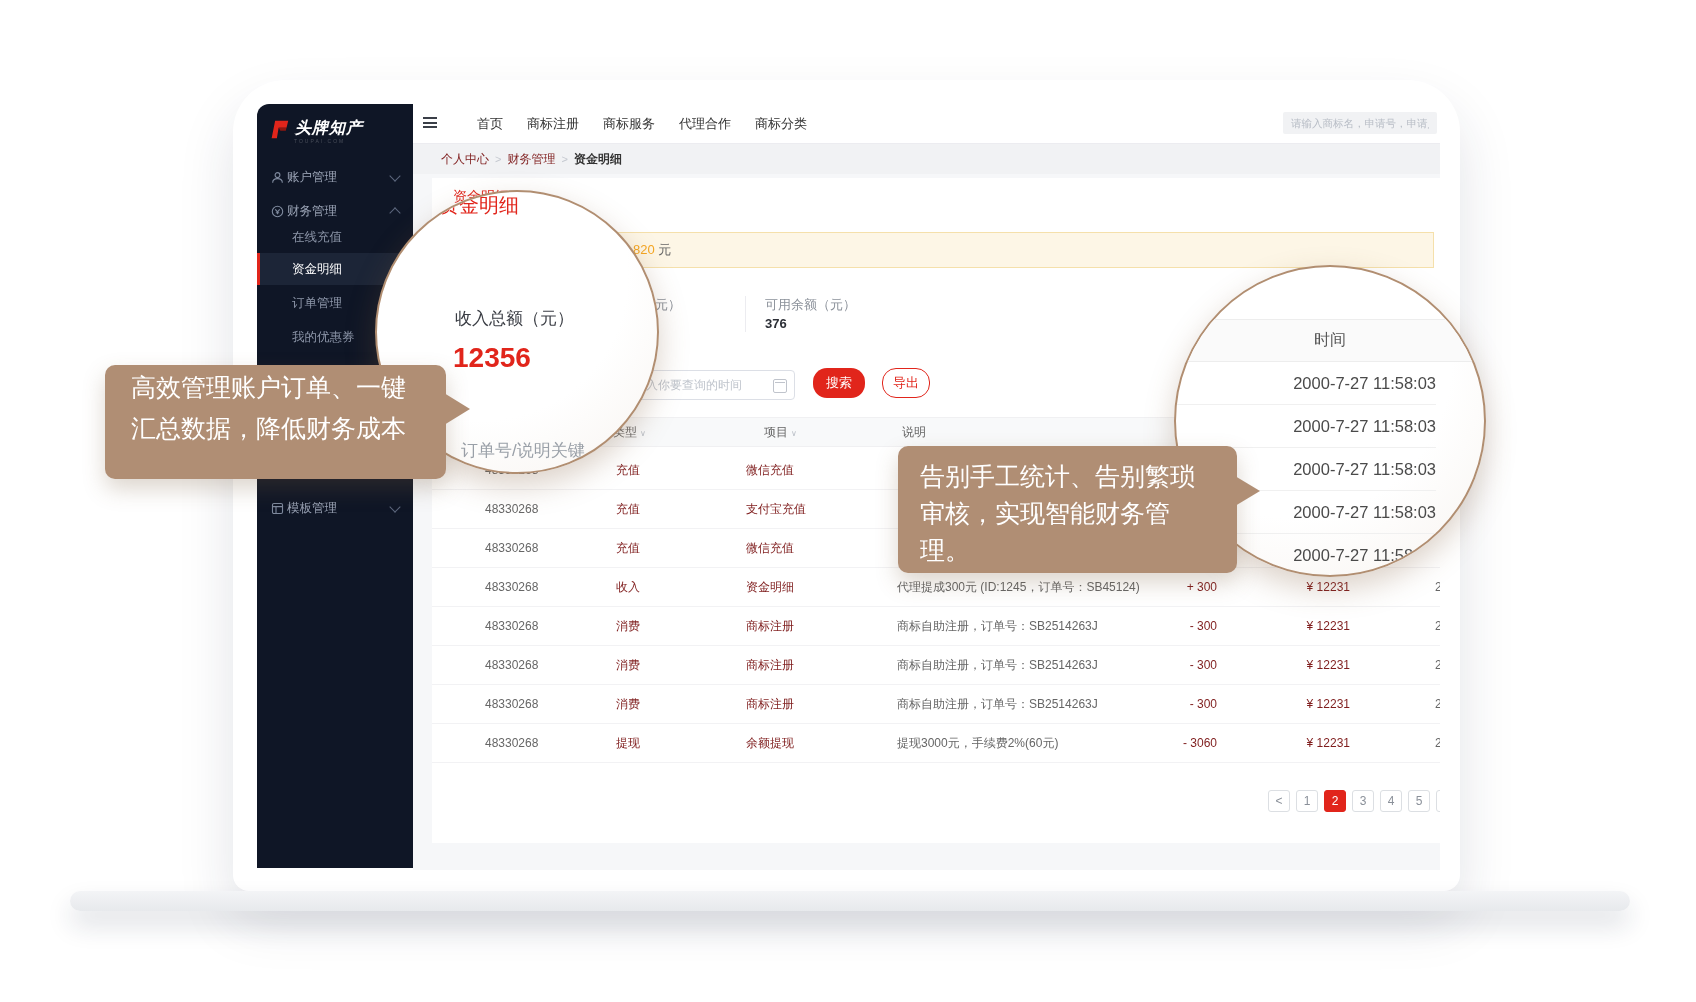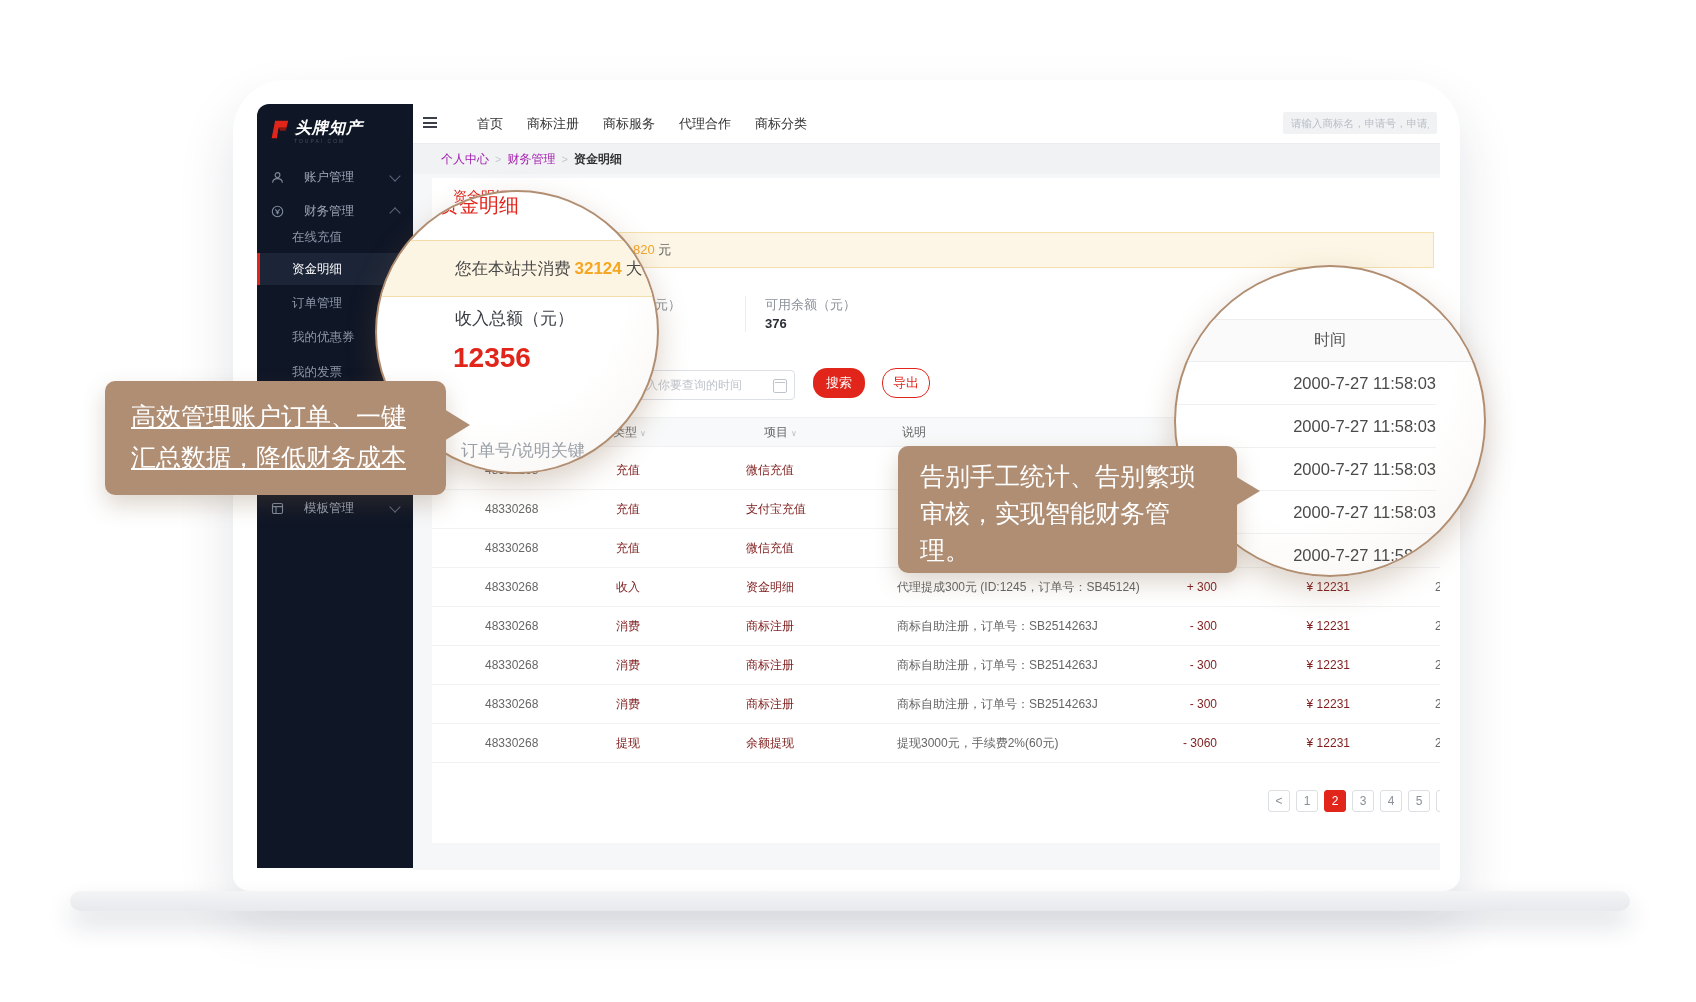--- a/index.html
+++ b/index.html
@@ -14,41 +14,41 @@
   #laptop-body{left:233px;top:80px;width:1227px;height:811px;background:#fff;
     border-radius:52px 52px 16px 16px;box-shadow:0 28px 55px rgba(30,40,70,.13);z-index:2;overflow:hidden;}
 
   
   #sidebar{left:24px;top:24px;width:156px;height:764px;background:#0f1626;border-radius:12px 0 0 0;color:#99a2b4;}
   .logo-row{position:absolute;left:12px;top:13px;height:30px;display:flex;align-items:flex-start;}
   .logo-text{color:#fff;font-size:16px;font-weight:bold;font-style:italic;letter-spacing:1px;line-height:22px;}
   .logo-tag{position:absolute;left:37px;top:34px;font-size:5px;letter-spacing:2px;color:rgba(255,255,255,.22);}
   .side-group{position:absolute;left:0;width:156px;height:34px;display:flex;align-items:center;cursor:pointer;}
   .side-group .gicon{margin-left:13px;width:15px;height:15px;display:flex;align-items:center;justify-content:center;color:#7e899d;font-size:11px;}
-  .side-group .glabel{margin-left:19px;font-size:12.5px;}
+  .side-group .glabel{margin-left:2px;font-size:12.5px;}
   .chev{position:absolute;right:14px;width:7px;height:7px;border-left:1.5px solid #5d687d;border-bottom:1.5px solid #5d687d;}
   .chev.down{transform:rotate(-45deg);margin-top:-3px;}
   .chev.up{transform:rotate(135deg);margin-top:3px;}
   .side-sub{position:absolute;left:0;width:156px;height:32px;line-height:32px;padding-left:35px;box-sizing:border-box;
     font-size:12.5px;color:#8d96a9;cursor:pointer;}
   .side-sub.active{background:#1c2537;color:#ffffff;}
   .side-sub.active::before{content:"";position:absolute;left:0;top:0;width:3px;height:32px;background:#e1251b;}
 
   
   #main{left:180px;top:24px;width:1027px;height:766px;background:#f6f7f9;}
   #navbar{position:absolute;left:0;top:0;width:1027px;height:39px;background:#fff;border-bottom:1px solid #ececf0;}
   #hamburger{position:absolute;left:10px;top:13px;width:14px;height:11px;cursor:pointer;}
   #hamburger i{display:block;height:2px;background:#3a3f48;margin-bottom:2.5px;}
   .nav-items{position:absolute;left:64px;top:0;height:39px;display:flex;gap:24px;align-items:center;}
   .nav-item{font-size:13px;color:#333;cursor:pointer;white-space:nowrap;}
   #top-search{position:absolute;left:870px;top:8px;width:154px;height:22px;background:#f1f2f4;border:none;outline:none;
     font-size:10.5px;color:#333;padding:0 8px;box-sizing:border-box;border-radius:2px;}
   #top-search::placeholder{color:#b8bdc6;}
   #crumbbar{position:absolute;left:0;top:40px;width:1027px;height:30px;background:#f1f2f4;display:flex;align-items:center;}
-  .crumb{font-size:12px;color:#a21caf;margin-left:0;cursor:pointer;}
+  .crumb{font-size:12px;color:#7f1d1d;margin-left:0;cursor:pointer;}
   .crumb:first-child{margin-left:28px;}
   .crumb-sep{font-size:11px;color:#c4c8cf;margin:0 6px;}
   .crumb.last{color:#333;font-weight:bold;cursor:default;}
 
   
   #card{position:absolute;left:19px;top:74px;width:1008px;height:665px;background:#fff;overflow:hidden;}
   #card-title{position:absolute;left:21px;top:10px;font-size:14px;color:#e1251b;}
   #banner{position:absolute;left:24px;top:54px;width:978px;height:36px;background:#fdf6e6;border:1px solid #f5e0ab;box-sizing:border-box;}
   #banner .tail{position:absolute;left:176px;top:0;height:34px;line-height:34px;font-size:13px;color:#666;}
   #banner .tail b{color:#f5a623;font-weight:normal;}
@@ -101,21 +101,21 @@
       border-top:1px solid #ededed;border-bottom:1px solid #ededed;box-sizing:border-box;
       display:flex;align-items:center;justify-content:center;font-size:16px;color:#555;}
   #lens-right .rt-rows{position:absolute;left:0;top:95px;width:260px;}
   #lens-right .rt-row{width:260px;height:43px;line-height:43px;text-align:right;font-size:16.5px;color:#4a4a4a;
       border-bottom:1px solid #f0f0f0;box-sizing:border-box;white-space:nowrap;}
   #lens-right .rt-row:last-child{border-bottom:none;}
 
   
   .tip{position:absolute;background:#b08e74;border-radius:10px;color:#fff;z-index:40;
        box-shadow:0 10px 22px rgba(120,90,60,.25);}
-  #tip-left{left:105px;top:381px;width:341px;height:114px;padding:15px 0 0 26px;box-sizing:border-box;text-decoration:underline;}
+  #tip-left{left:105px;top:365px;width:341px;height:114px;padding:2px 0 0 26px;box-sizing:border-box;}
   #tip-left .tline{font-size:25px;line-height:41px;white-space:nowrap;}
   #tip-left .arrow{position:absolute;left:339px;top:28px;width:0;height:0;
       border-top:16px solid transparent;border-bottom:16px solid transparent;border-left:26px solid #b08e74;}
   #tip-right{left:898px;top:446px;width:339px;height:127px;padding:12px 0 0 22px;box-sizing:border-box;}
   #tip-right .tline{font-size:25px;line-height:37px;white-space:nowrap;}
   #tip-right .arrow{position:absolute;left:337px;top:30px;width:0;height:0;
       border-top:15px solid transparent;border-bottom:15px solid transparent;border-left:25px solid #b08e74;}
 </style>
 </head>
 <body>
@@ -321,25 +321,20 @@
             <span class="pg">4</span>
             <span class="pg">5</span>
             <span class="pg">&gt;</span>
           </div>
       </div>
     </div>
   </div>
 
   <div id="lens-left" class="abs lens">
     <div class="lt-title">资金明细</div>
-    <div class="lt-banner">
-      <span>您在本站共消费</span>
-        <b>32124</b>
-        <span> 大</span>
-    </div>
     <div class="lt-income-label">收入总额（元）</div>
     <div class="lt-income-value">12356</div>
     <div class="lt-colheader">订单号/说明关键</div>
   </div>
 
   <div id="lens-right" class="abs lens">
     <div class="rt-band">时间</div>
     <div class="rt-rows">
 
     <div class="rt-row">2000-7-27  11:58:03</div>

